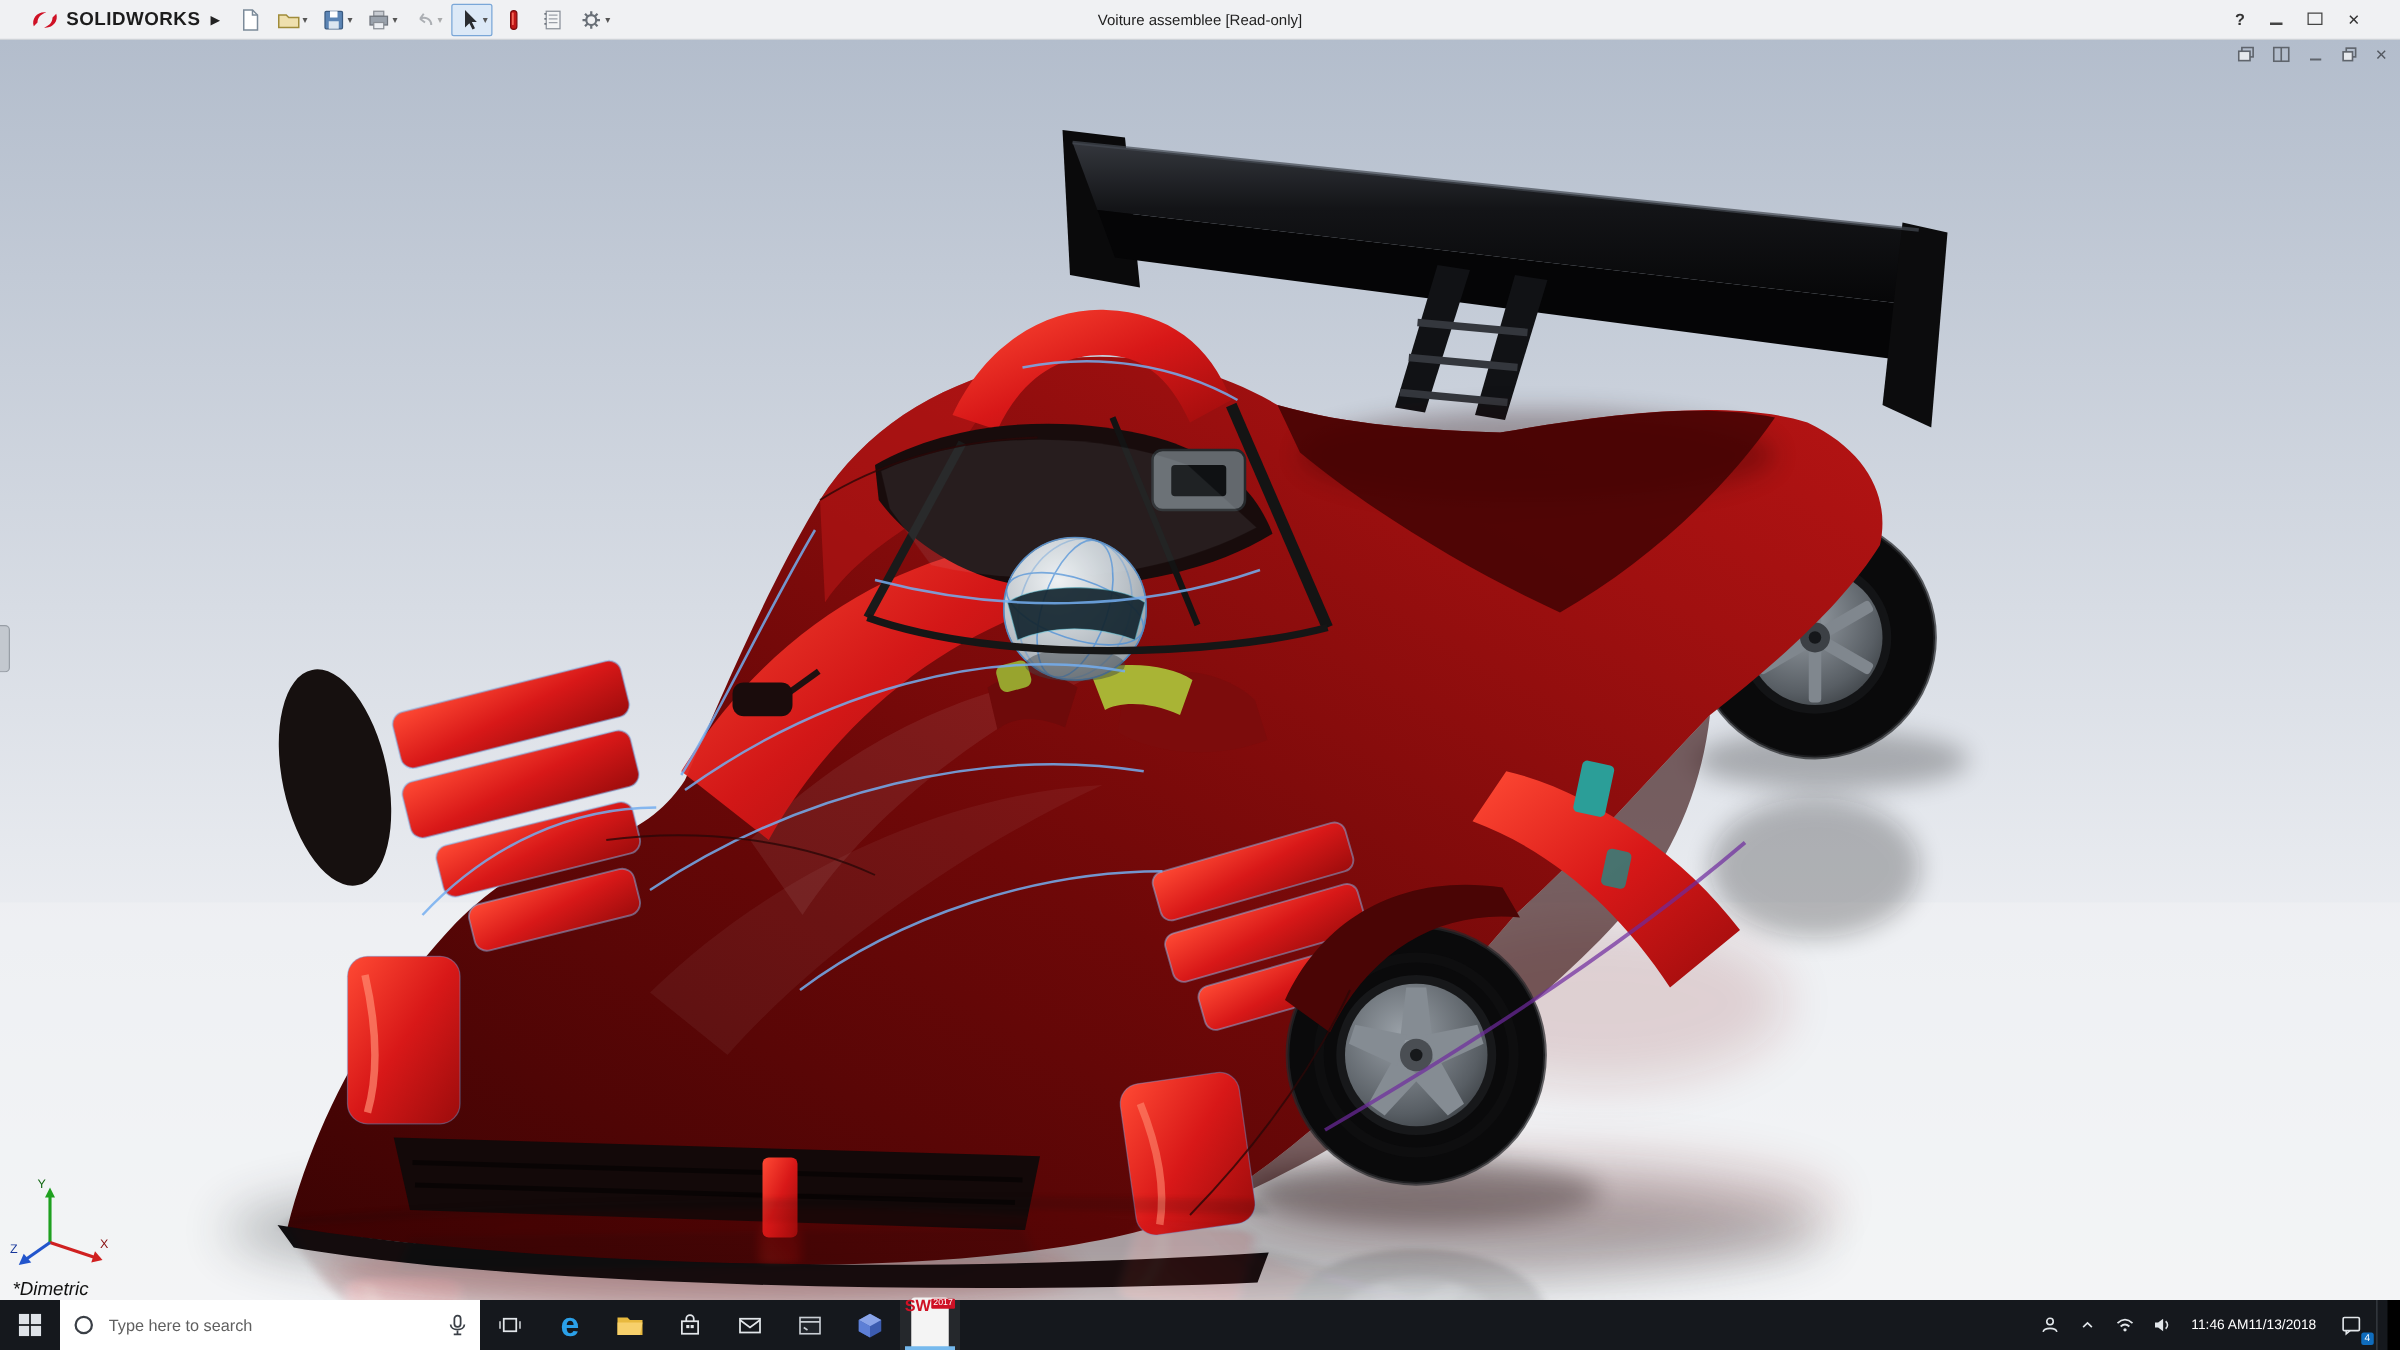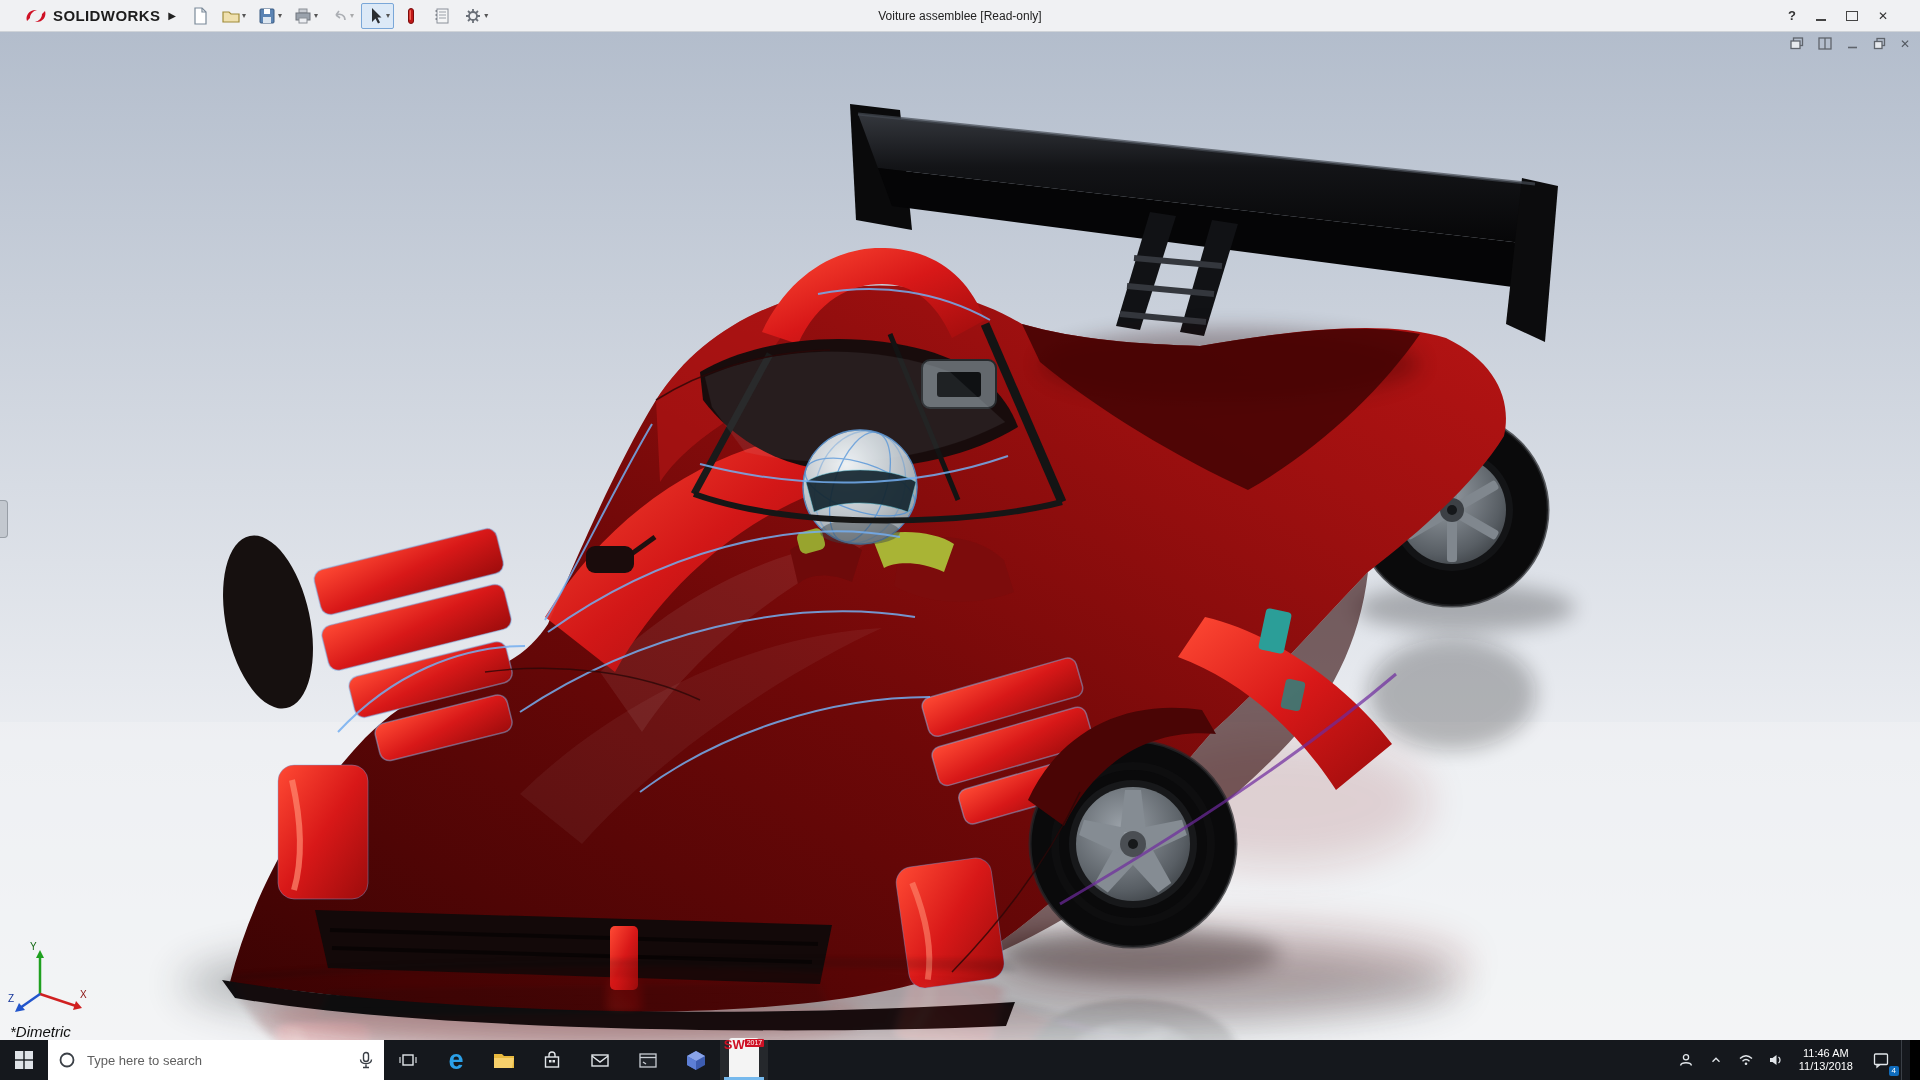--- a/index.html
+++ b/index.html
@@ -54,21 +54,21 @@
   .sw-tile{width:30px;height:44px;background:#f4f4f4;border-radius:3px;
     display:flex;flex-direction:row;align-items:flex-start;justify-content:center;}
   .sw-text{color:var(--brand-red,#cf1125);font-weight:bold;font-size:13px;line-height:13px;}
   .sw-year{font-size:7px;line-height:8px;color:#fff;background:var(--brand-red,#cf1125);
     padding:0 2px;border-radius:1px;margin-top:1px;}
   .tb-btn.active-app{background:rgba(255,255,255,.07);}
   .tb-btn.active-app::after{content:"";position:absolute;left:4px;right:4px;bottom:0;
     height:3px;background:#76b9ed;}
   .tray{margin-left:auto;display:flex;align-items:stretch;}
   .tray .tb-btn{width:30px;}
-  .clock{display:flex;flex-direction:column;justify-content:center;align-items:center;
+  .clock{display:flex;flex-direction:row;justify-content:center;align-items:center;
     color:#fff;font-size:11px;line-height:13px;padding:0 8px;cursor:pointer;}
   .badge{position:absolute;right:2px;bottom:4px;background:#0f6cbd;color:#fff;
     font-size:8px;line-height:10px;padding:0 3px;border-radius:2px;}
   .show-desktop{width:8px;border-left:1px solid #3a3f46;cursor:pointer;}
 </style>
 </head>
 <body>
 
 <div class="titlebar">
   <div class="brand">

